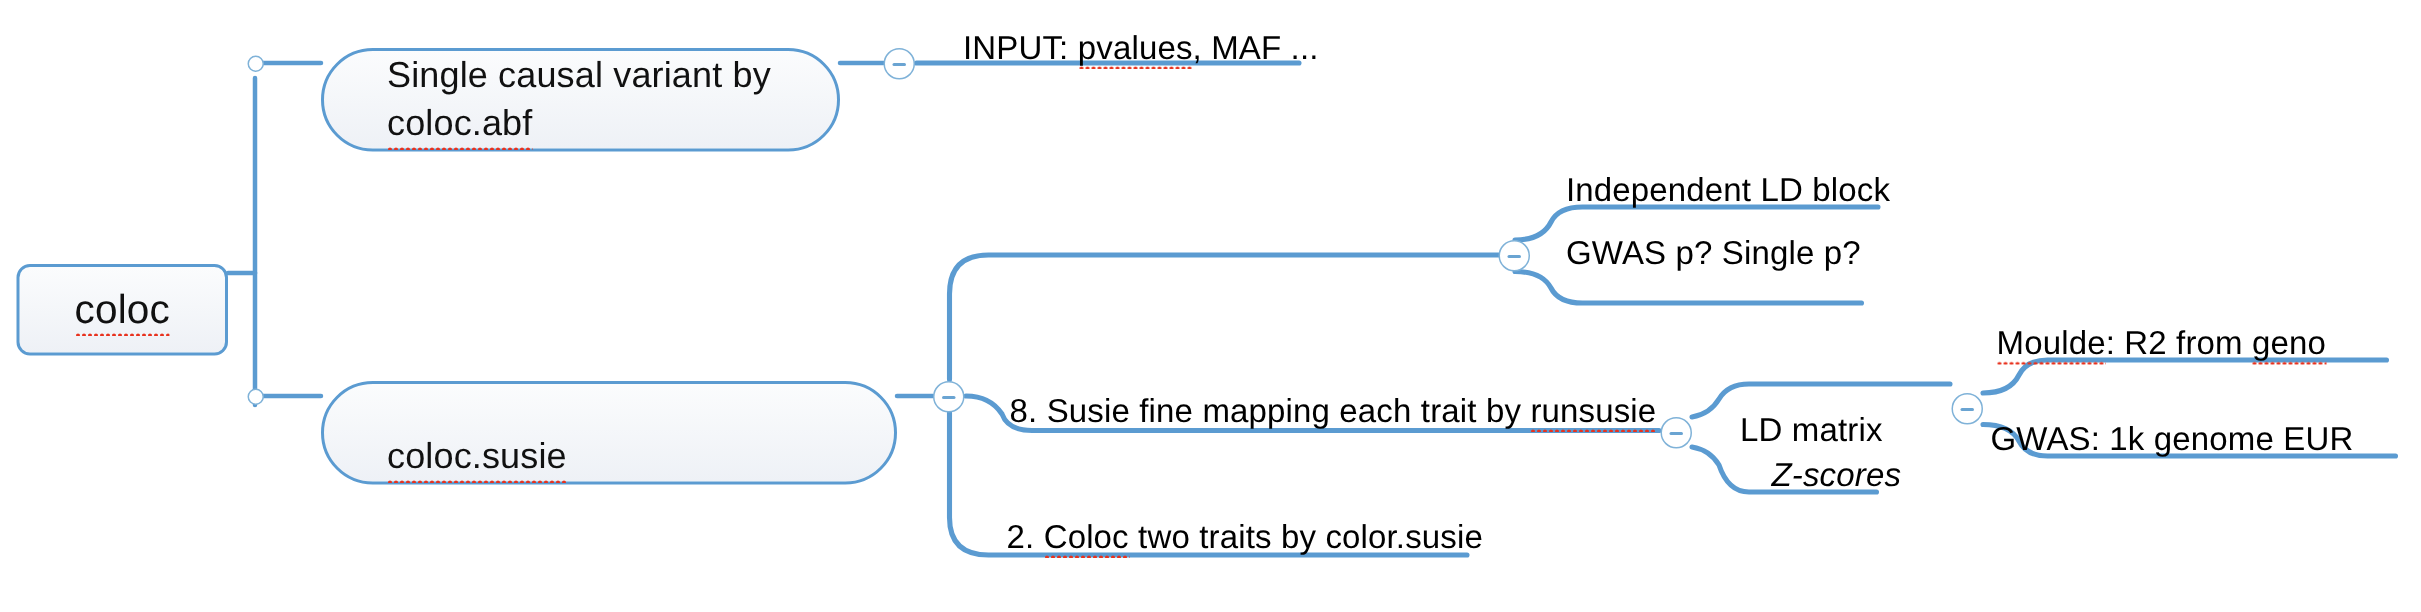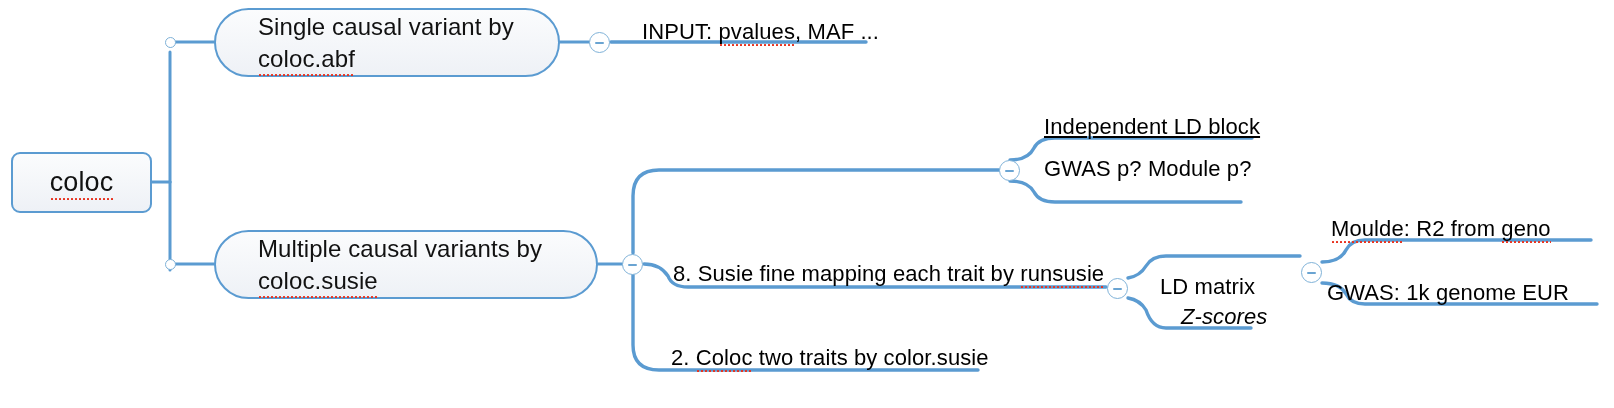--- a/index.html
+++ b/index.html
@@ -30,20 +30,21 @@
 
   
   .node {
     position: absolute;
     box-sizing: border-box;
     display: flex;
     align-items: center;
     background: linear-gradient(180deg, #fbfcfd 0%, #eef1f6 100%);
     border: 2px solid #5b9bd1;
     color: #111111;
+    margin-top: 24px;
   }
   .node-root {
     border-radius: 9px;
     justify-content: center;
   }
   .node-pill {
     border-radius: 999px;
     padding-left: 42px;
     padding-right: 30px;
   }
@@ -165,36 +166,36 @@
 
   <div class="node node-pill" style="left:214px; top:8px; width:346px; height:69px;">
     <span class="node-text">
       <span>Single causal variant by</span><br>
       <span class="sp">coloc.abf</span>
     </span>
   </div>
 
   <div class="node node-pill" style="left:214px; top:230px; width:384px; height:69px;">
     <span class="node-text">
-      <span>Multiple causal variants by</span><br>
+      <br>
       <span class="sp">coloc.susie</span>
     </span>
   </div>
 
   <div class="topic" style="left:642px; top:19px;">
     <span>INPUT: </span><span class="sp">pvalues</span><span>, MAF ...</span>
   </div>
 
 
-  <div class="topic" style="left:1044px; top:114px;text-decoration:underline;">
+  <div class="topic" style="left:1044px; top:114px;">
     <span>Independent LD block</span>
   </div>
 
   <div class="topic" style="left:1044px; top:156px;">
-    <span>GWAS p? Module p?</span>
+    <span>GWAS p? Single p?</span>
   </div>
 
   <div class="topic" style="left:673px; top:261px;">
     <span>8. Susie fine mapping each trait by </span><span class="sp">runsusie</span>
   </div>
 
   <div class="topic" style="left:1160px; top:232px;margin-top:42px;">
     <span>LD matrix</span>
   </div>
 

